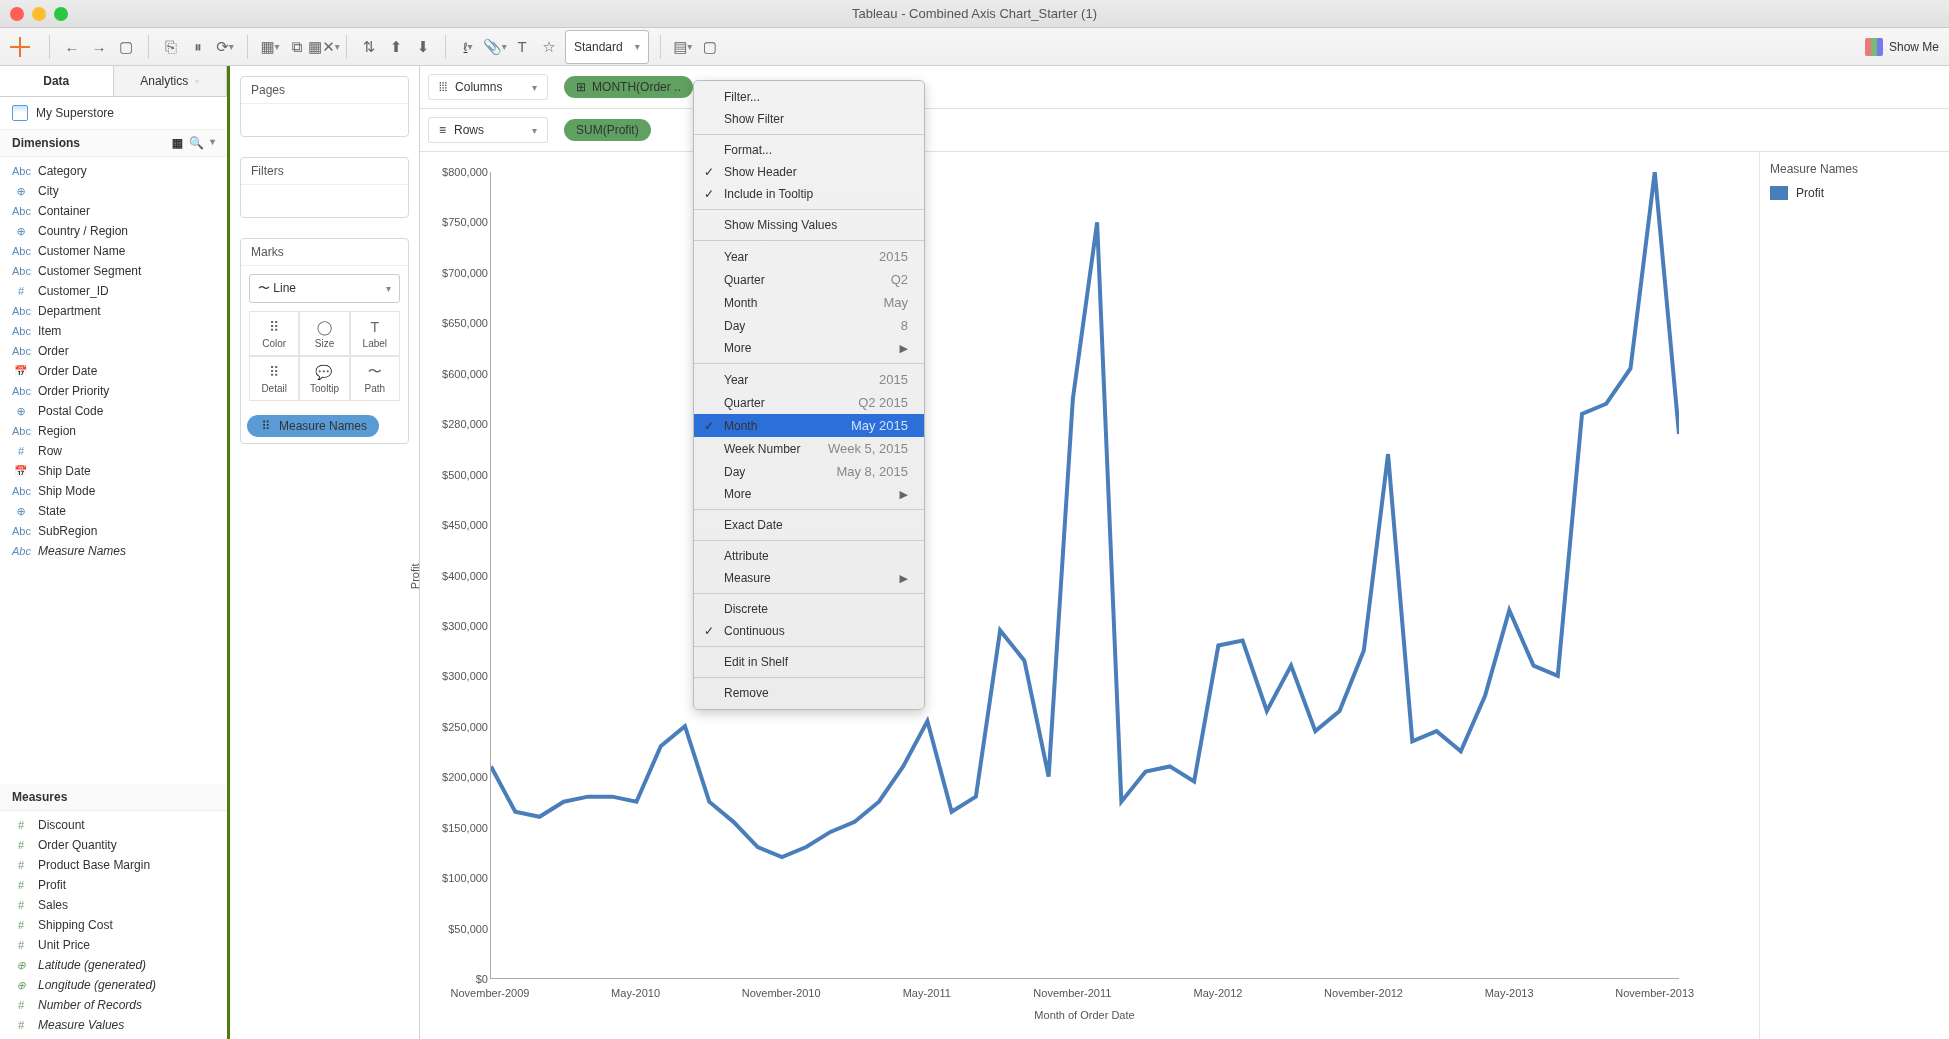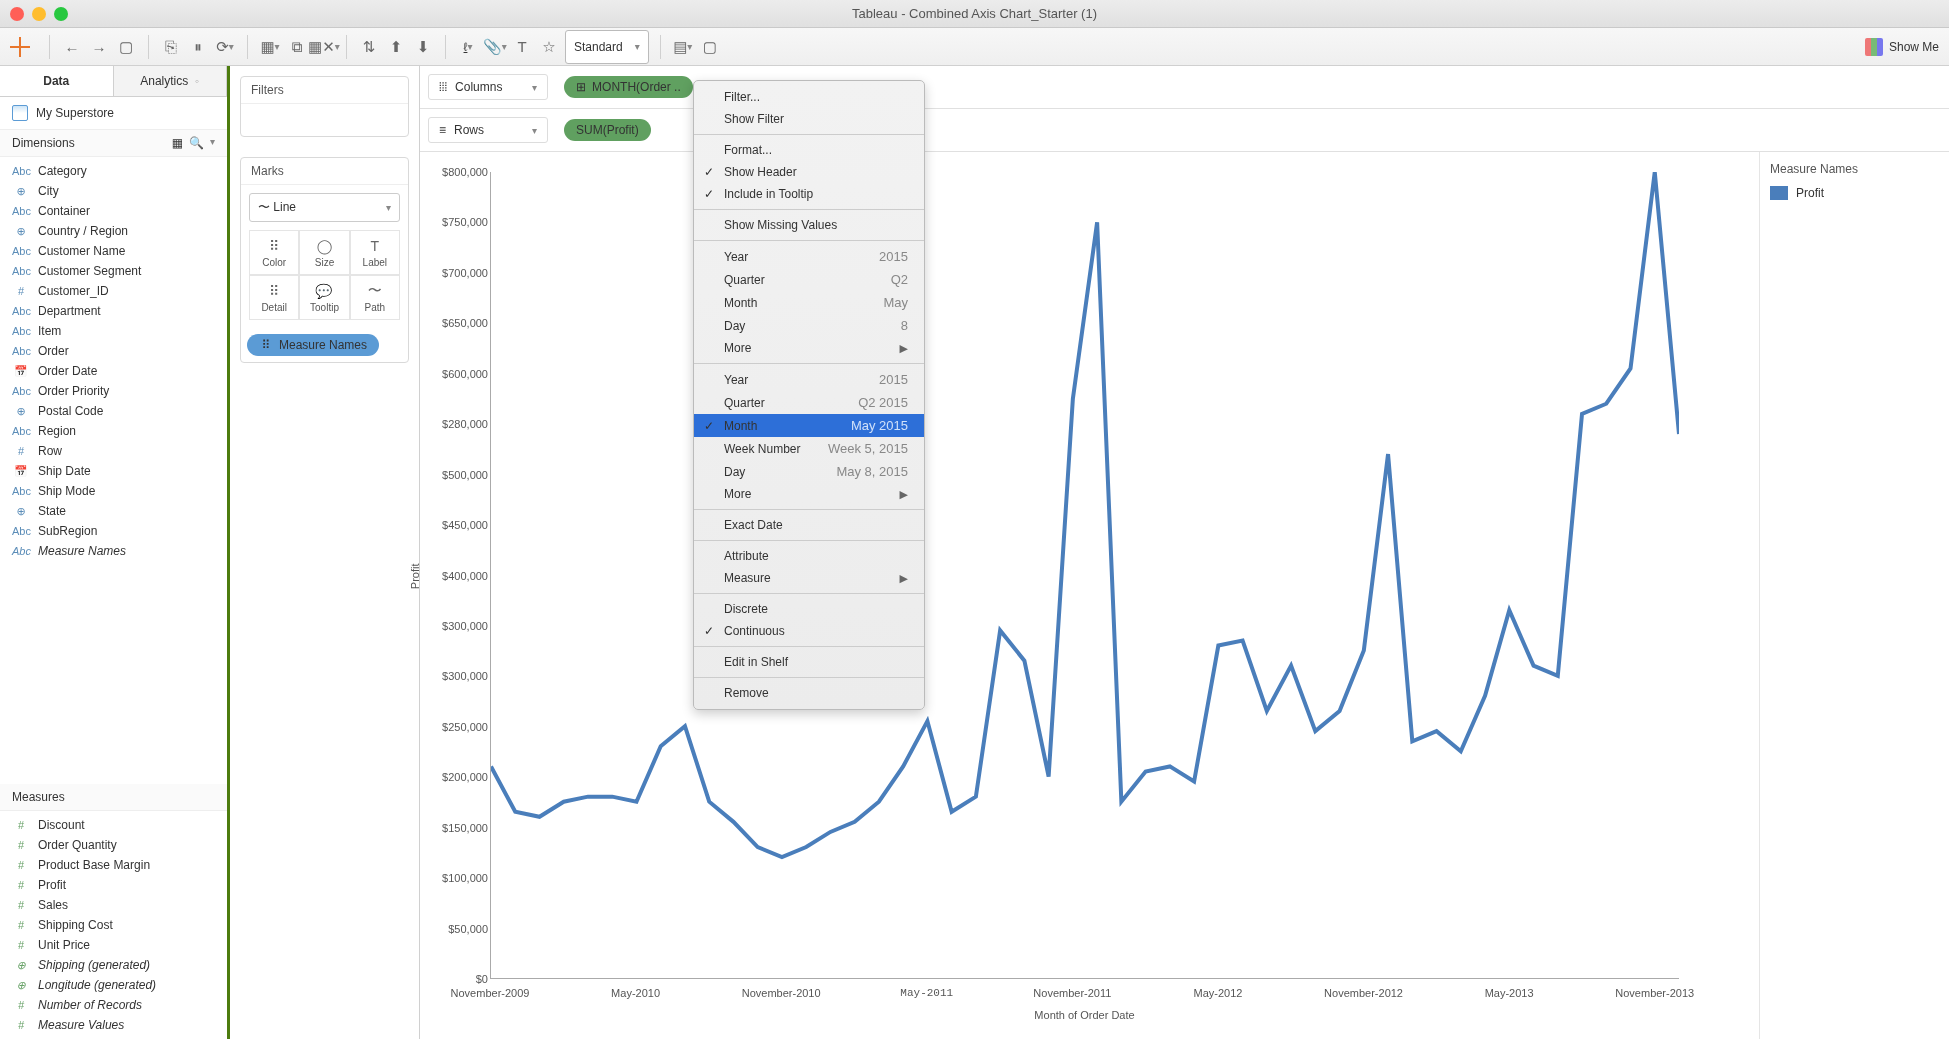--- a/index.html
+++ b/index.html
@@ -15,21 +15,21 @@
 .tb-sel{border:1px solid #bbb;padding:9px 8px;background:#fff;border-radius:3px;display:flex;align-items:center;gap:12px;cursor:pointer}
 .showme{margin-left:auto;display:flex;align-items:center;gap:6px;cursor:pointer}
 .showme-ico{width:18px;height:18px;background:linear-gradient(90deg,#e77 33%,#7b7 33% 66%,#77e 66%);border-radius:2px}
 .main{display:flex;height:calc(100% - 66px)}
 .leftcol{width:230px;border-right:3px solid #4d7c0f;display:flex;flex-direction:column}
 .tabs{display:flex;border-bottom:1px solid #d0d0d0;background:#f3f3f3}
 .tab{flex:1;padding:8px;text-align:center;cursor:pointer;border-right:1px solid #d0d0d0}
 .tab.active{background:#fff;font-weight:bold}
 .datasrc{padding:8px 12px;border-bottom:1px solid #eee;display:flex;align-items:center;gap:8px}
 .ds-ico{width:16px;height:16px;border:1px solid #5b9bd5;border-radius:2px;background:linear-gradient(#cde5f7,#fff 50%);position:relative}
-.sechdr{padding:6px 12px;font-weight:normal;border-bottom:1px solid #eee;display:flex;align-items:center;justify-content:space-between;background:#fafafa}
+.sechdr{padding:6px 12px;font-weight:bold;border-bottom:1px solid #eee;display:flex;align-items:center;justify-content:space-between;background:#fafafa}
 .sechdr .icos{display:flex;gap:6px;color:#888}
 .fl{flex:1;overflow-y:auto;padding:4px 0}
 .fitem{display:flex;align-items:center;gap:8px;padding:3px 12px;cursor:pointer}
 .fico{width:18px;text-align:center;color:#5b8db8;font-size:11px}
 .fico.m{color:#6aa36a}
 .fitem.it{font-style:italic}
 .midcol{width:190px;border-right:1px solid #d0d0d0;display:flex;flex-direction:column}
 .card{margin:10px;border:1px solid #d9d9d9;border-radius:4px}
 .card-h{padding:6px 10px;border-bottom:1px solid #eee;font-size:12px;color:#555}
 .card-b{padding:10px;min-height:32px}
@@ -252,38 +252,42 @@
         <div class="fitem">
           <span class="fico m">#</span>
           <span>Shipping Cost</span>
         </div>
         <div class="fitem">
           <span class="fico m">#</span>
           <span>Unit Price</span>
         </div>
         <div class="fitem it">
           <span class="fico m">⊕</span>
-          <span>Shipping (generated)</span>
+          <span>Latitude (generated)</span>
         </div>
         <div class="fitem it">
           <span class="fico m">⊕</span>
           <span>Longitude (generated)</span>
         </div>
         <div class="fitem it">
           <span class="fico m">#</span>
           <span>Number of Records</span>
         </div>
         <div class="fitem it">
           <span class="fico m">#</span>
           <span>Measure Values</span>
         </div>
       </div>
   </div>
 
   <div class="midcol">
+    <div class="card">
+      <div class="card-h">Pages</div>
+      <div class="card-b"></div>
+    </div>
     <div class="card">
       <div class="card-h">Filters</div>
       <div class="card-b"></div>
     </div>
     <div class="card">
       <div class="card-h">Marks</div>
       <div class="marks-sel">
         <span>〜 <span>Line</span></span>
           <span class="drop">▾</span>
       </div>
@@ -370,21 +374,21 @@
           </div>
         <div class="plotbox" id="plotbox">
           <svg class="line" id="linesvg" preserveAspectRatio="none" viewBox="0 0 1000 1000">
               <path d="M0 737.5 L20.408163265306122 793.75 L40.816326530612244 800 L61.224489795918366 781.25 L81.63265306122449 775 L102.04081632653062 775 L122.44897959183673 781.25 L142.85714285714286 712.5 L163.26530612244898 687.5 L183.67346938775512 781.25 L204.08163265306123 806.25 L224.48979591836735 837.5 L244.89795918367346 850 L265.30612244897964 837.5 L285.7142857142857 818.75 L306.12244897959187 806.25 L326.53061224489795 781.25 L346.9387755102041 737.5 L367.34693877551024 681.25 L387.7551020408163 793.75 L408.16326530612247 775 L428.57142857142856 568.75 L448.9795918367347 606.25 L469.38775510204084 750 L489.7959183673469 281.25 L510.2040816326531 62.5 L530.6122448979593 781.25 L551.0204081632653 743.75 L571.4285714285714 737.5 L591.8367346938776 756.25 L612.2448979591837 587.5 L632.6530612244899 581.25 L653.0612244897959 668.75 L673.469387755102 612.5 L693.8775510204082 693.75 L714.2857142857143 668.75 L734.6938775510205 593.75 L755.1020408163265 350 L775.5102040816327 706.25 L795.9183673469388 693.75 L816.3265306122449 718.75 L836.7346938775511 650 L857.1428571428571 543.75 L877.5510204081633 612.5 L897.9591836734694 625 L918.3673469387755 300 L938.7755102040817 287.5 L959.1836734693877 243.75 L979.5918367346939 0 L1000 325 " fill="none" stroke="#4a7ebb" stroke-width="4" vector-effect="non-scaling-stroke"></path>
             </svg>
         </div>
         <div class="xaxis" id="xaxis">
             <div class="xtick" style="left: 0%;">November-2009</div>
             <div class="xtick" style="left: 12.2449%;">May-2010</div>
             <div class="xtick" style="left: 24.4898%;">November-2010</div>
-            <div class="xtick" style="left: 36.7347%; font-family: Liberation Mono, monospace;">May-2011</div>
+            <div class="xtick" style="left: 36.7347%;">May-2011</div>
             <div class="xtick" style="left: 48.9796%;">November-2011</div>
             <div class="xtick" style="left: 61.2245%;">May-2012</div>
             <div class="xtick" style="left: 73.4694%;">November-2012</div>
             <div class="xtick" style="left: 85.7143%;">May-2013</div>
             <div class="xtick" style="left: 97.9592%;">November-2013</div>
             <div class="xlabel">Month of Order Date</div>
           </div>
       </div>
       <div class="rightcol">
         <div class="leg-h">Measure Names</div>

